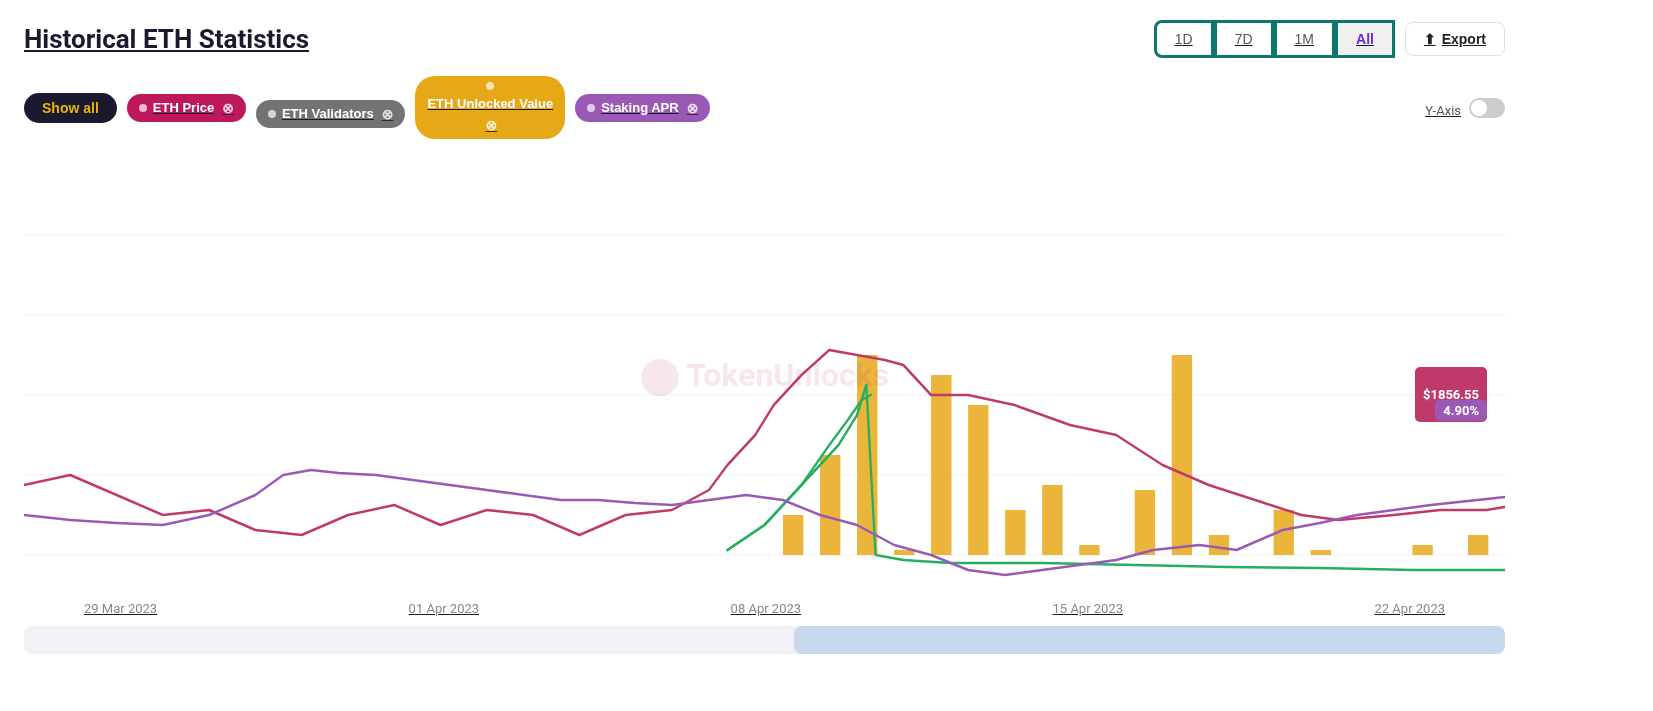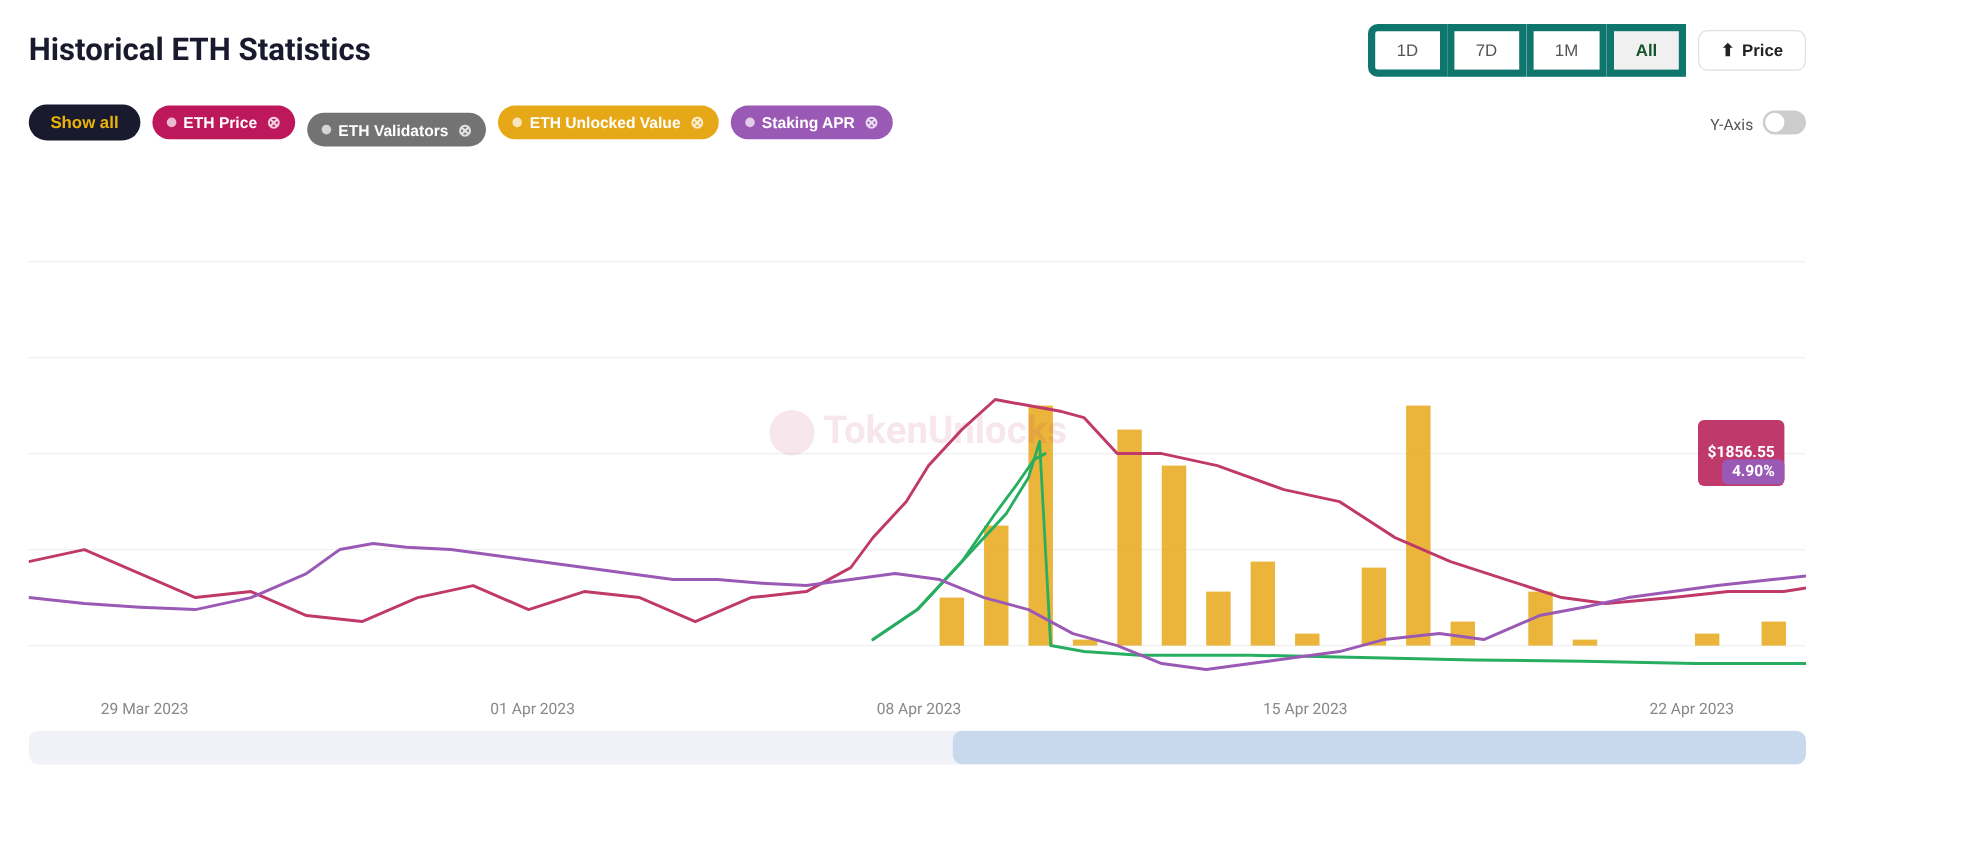--- a/index.html
+++ b/index.html
@@ -10,51 +10,52 @@
       width: 1653px;
       min-height: 711px;
       overflow: hidden;
     }
     .main-container {
       width: 1529px;
       min-height: 711px;
       background: #fff;
       padding: 20px 24px 10px 24px;
       position: relative;
+      text-decoration: underline;
     }
     .header-row {
       display: flex;
       align-items: center;
       justify-content: space-between;
       margin-bottom: 18px;
     }
     .page-title {
       font-size: 26px;
       font-weight: 700;
       color: #1a1a2e;
     }
     .time-controls {
       display: flex;
       align-items: center;
       gap: 0;
     }
     .time-btn {
       padding: 8px 18px;
-      border: 6px solid #0f766e;
+      border: 3px solid #0f766e;
       background: #fff;
       font-size: 14px;
       color: #555;
       cursor: pointer;
       font-weight: 500;
     }
     .time-btn:first-child { border-radius: 8px 0 0 8px; }
     .time-btn:last-of-type { border-radius: 0; }
     .time-btn.active {
       background: #f0f0f0;
-      color: #14532d;
+      color: #6d28d9;
       font-weight: 700;
     }
     .export-btn {
       display: flex;
       align-items: center;
       gap: 6px;
       padding: 8px 18px;
       border: 1px solid #e0e0e0;
       border-radius: 8px;
       background: #fff;
@@ -99,21 +100,21 @@
       background: rgba(255,255,255,0.7);
       display: inline-block;
     }
     .chip-remove {
       font-size: 14px;
       opacity: 0.8;
       margin-left: 2px;
     }
     .chip-eth-price { background: #be185d; }
     .chip-validators { background: #737373; margin-top: 12px; }
-    .chip-unlocked { background: #e6a817; }
+    .chip-unlocked { background: #e6a817; flex-direction: column; }
     .chip-staking { background: #9b59b6; }
     .y-axis-toggle {
       margin-left: auto;
       display: flex;
       align-items: flex-end;
       gap: 8px;
       font-size: 13px;
       color: #555;
     }
     .toggle-switch {
@@ -225,21 +226,21 @@
 
   <div class="header-row">
     <h1 class="page-title">Historical ETH Statistics</h1>
     <div class="time-controls">
       <button class="time-btn">1D</button>
       <button class="time-btn">7D</button>
       <button class="time-btn">1M</button>
       <button class="time-btn active">All</button>
       <button class="export-btn">
         <span>⬆</span>
-        <span>Price</span>
+        <span>Export</span>
       </button>
     </div>
   </div>
 
   <div class="filter-row">
     <button class="show-all-btn">Show all</button>
     <button class="filter-chip chip-eth-price">
       <span class="chip-dot"></span>
       <span>ETH Price</span>
       <span class="chip-remove">⊗</span>

